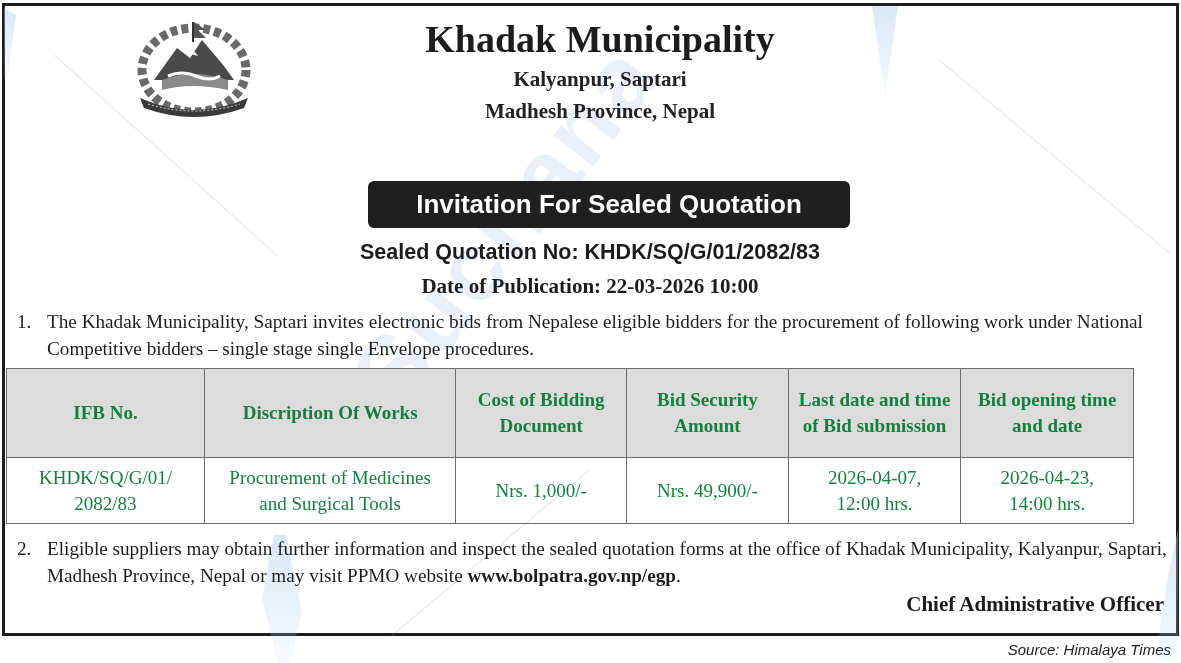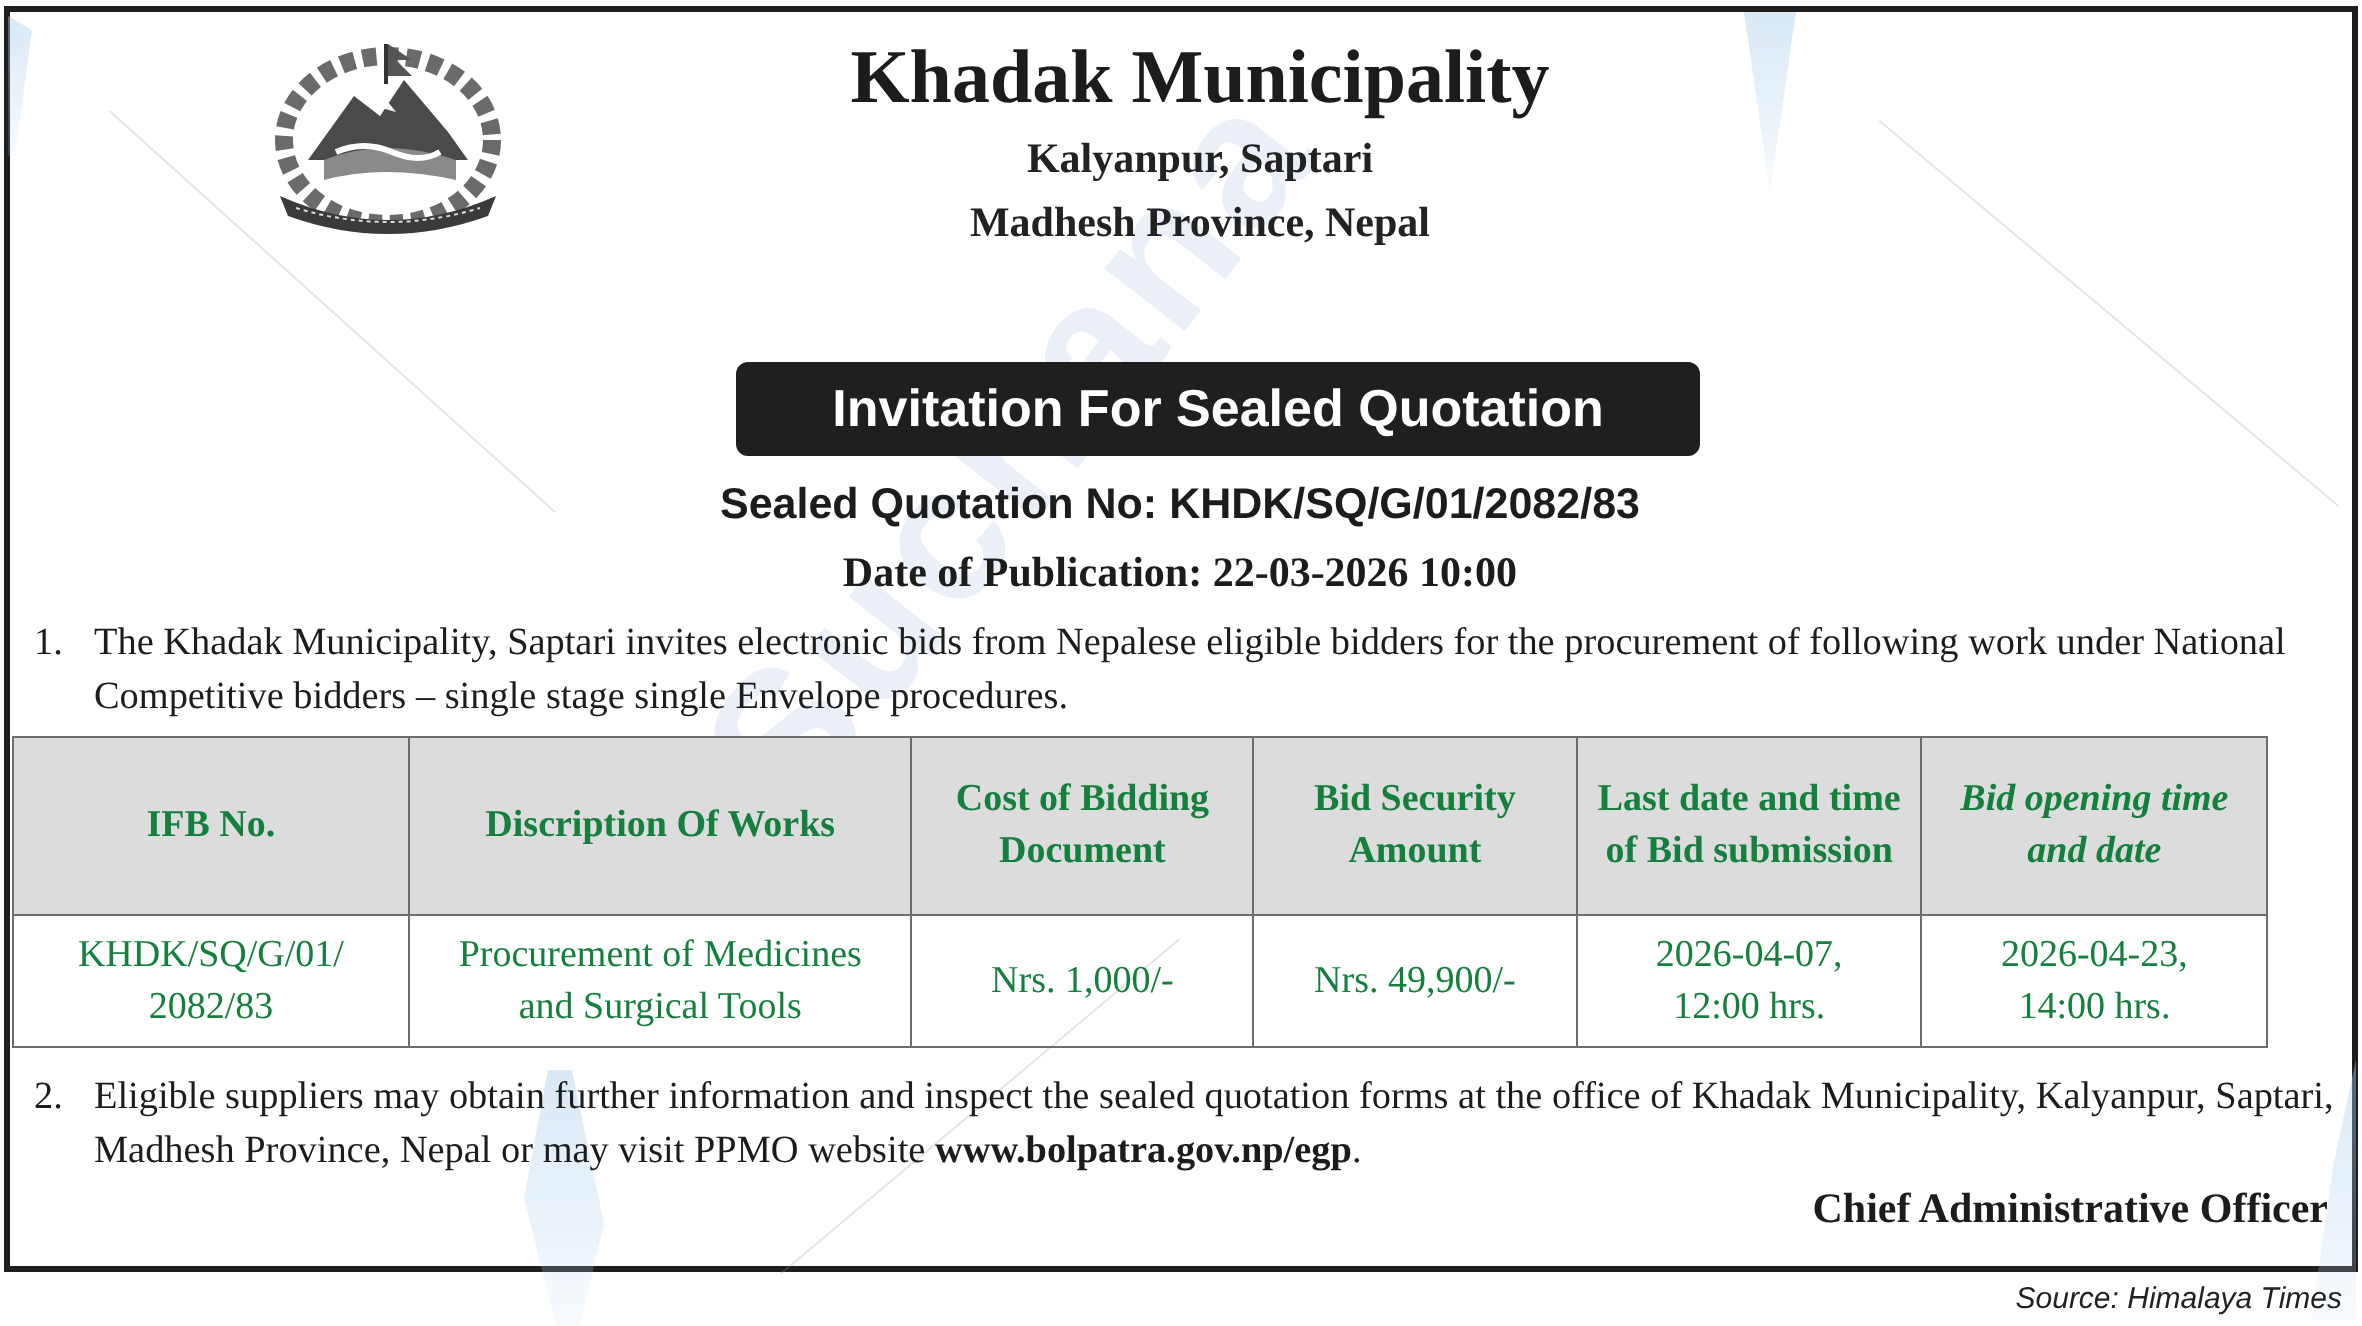--- a/index.html
+++ b/index.html
@@ -115,21 +115,21 @@
 </div>
 
 <table class="bid-table">
   <thead>
     <tr>
       <th class="c1">IFB No.</th>
       <th class="c2">Discription Of Works</th>
       <th class="c3" style="padding:0 10px;">Cost of Bidding Document</th>
       <th class="c4" style="padding:10px 14px;">Bid Security Amount</th>
       <th class="c5" style="padding:3px 4px;">Last date and time of Bid submission</th>
-      <th class="c6" style="padding:0 6px;font-style:italic;">Bid opening time and date</th>
+      <th class="c6" style="padding:0 6px;">Bid opening time and date</th>
     </tr>
   </thead>
   <tbody>
     <tr>
       <td style="padding:0 16px;">KHDK/SQ/G/01/ 2082/83</td>
       <td style="padding:0 10px;">Procurement of Medicines and Surgical Tools</td>
       <td>Nrs. 1,000/-</td>
       <td>Nrs. 49,900/-</td>
       <td style="padding:0 28px;">2026-04-07, 12:00 hrs.</td>
       <td style="padding:0 28px;">2026-04-23, 14:00 hrs.</td>

